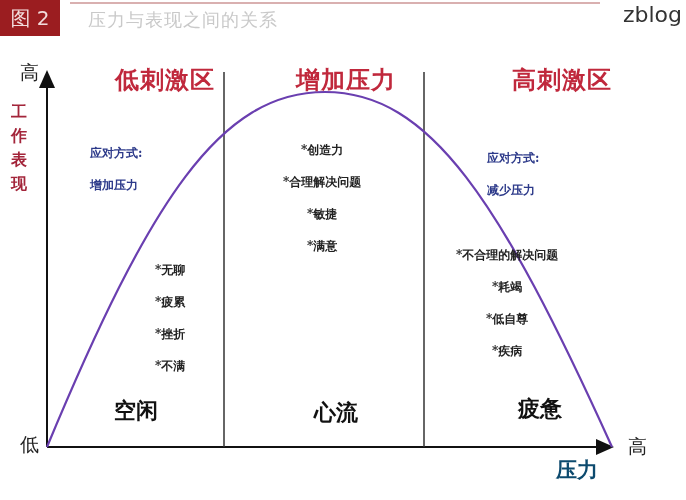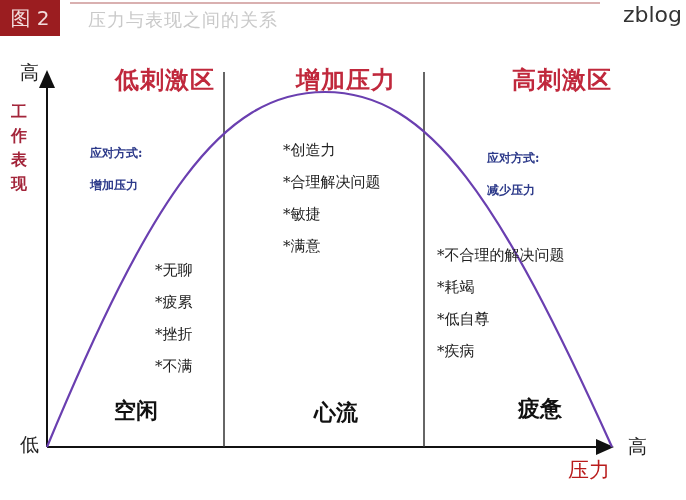--- a/index.html
+++ b/index.html
@@ -9,26 +9,26 @@
   .fig-badge { position:absolute; left:0; top:0; width:60px; height:36px; background:#9b1d20;
                color:#f2dcdc; font-family:"DejaVu Sans", sans-serif; font-size:20px;
                line-height:36px; text-align:center; }
   .fig-title { position:absolute; left:88px; top:8px; font-family:Liberation Serif, serif;
                font-size:18px; color:#c9c9c9; letter-spacing:1px; }
   .brand { position:absolute; right:4px; top:2px; font-family:"DejaVu Sans", sans-serif;
            font-size:22px; color:#333; }
   svg.diagram { position:absolute; left:0; top:0; }
   .lbl { position:absolute; white-space:nowrap; }
   .axis-end { font-size:19px; color:#222; }
-  .axis-name { font-size:21px; color:#b91c1c; font-weight:normal;margin-left:12px; }
+  .axis-name { font-size:21px; color:#0c4a6e; font-weight:bold; }
   .ylabel { position:absolute; left:6px; top:100px; width:26px; font-size:16px; line-height:24px;
             color:#a3253a; font-weight:bold; text-align:center; }
   .zone-title { font-size:24px; color:#c0283c; font-weight:bold; letter-spacing:1px;margin-left:29px; }
   .strategy { font-size:12px; color:#2d3a8a; font-weight:bold; line-height:32px; }
-  .items { font-size:15px; color:#222; font-weight:normal; line-height:32px; }
+  .items { font-size:12px; color:#222; font-weight:bold; line-height:32px;text-align:center; }
   .state { font-family:"DejaVu Sans", sans-serif; font-size:22px; font-weight:bold; color:#111;margin-left:16px; }
 </style>
 </head>
 <body>
 
 <div class="topline"></div>
 <div class="fig-badge">图 2</div>
 <div class="fig-title">压力与表现之间的关系</div>
 <div class="brand">zblog</div>
 
@@ -75,19 +75,19 @@
   <div>*敏捷</div>
   <div>*满意</div>
 </div>
 <div class="lbl state" style="left:298px; top:398px;">心流</div>
 
 <div class="lbl zone-title" style="left:483px; top:64px;">高刺激区</div>
 <div class="lbl strategy" style="left:487px; top:142px;">
   <div>应对方式:</div>
   <div>减少压力</div>
 </div>
-<div class="lbl items" style="left:437px; top:239px;">
+<div class="lbl items" style="left:456px; top:239px;">
   <div>*不合理的解决问题</div>
   <div>*耗竭</div>
   <div>*低自尊</div>
   <div>*疾病</div>
 </div>
 <div class="lbl state" style="left:502px; top:394px;">疲惫</div>
 
 </body></html>

